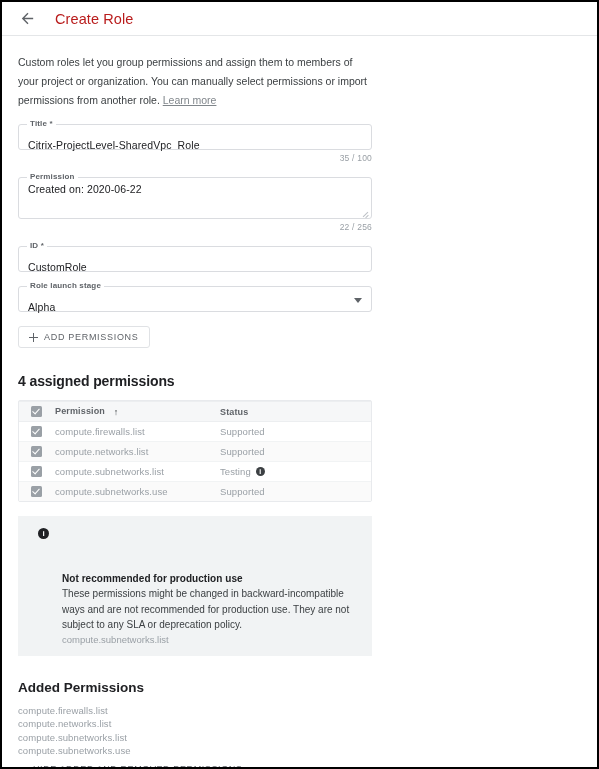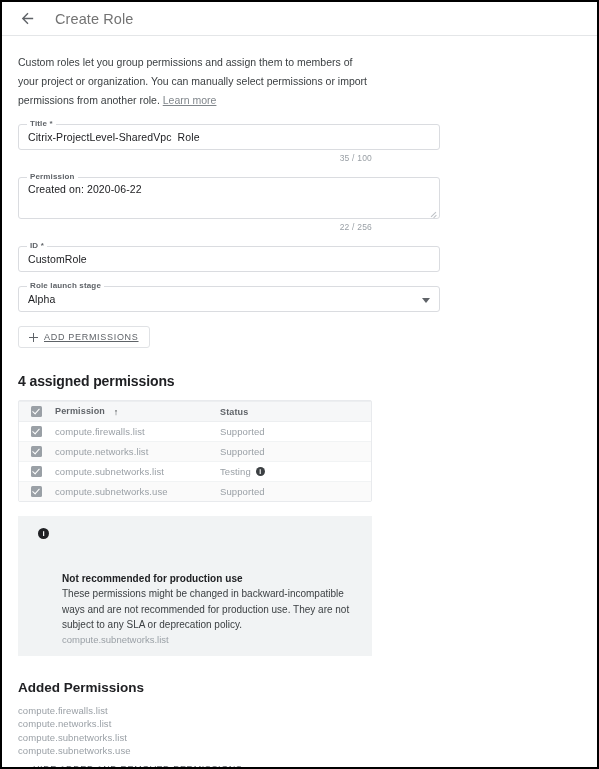--- a/index.html
+++ b/index.html
@@ -37,21 +37,21 @@
     display: flex;
     align-items: center;
     justify-content: center;
     cursor: pointer;
     color: #5f6368;
     flex: none;
   }
   .topbar-title {
     margin-left: 17px;
     font-size: 14.5px;
-    color: #737373;
+    color: #b91c1c;
     letter-spacing: .1px;
   }
 
   
   .content {
     padding: 0 16px;
     width: 370px;
     box-sizing: content-box;
   }
 
@@ -70,39 +70,39 @@
 
   
   .field {
     position: relative;
     margin-top: 14px;
     border: 1px solid #dadce0;
     border-radius: 3px;
     height: 26px;
     box-sizing: border-box;
     background: #fff;
-    width: 422px;
+    width: 354px;
   }
   .field.textarea-field { height: 42px; }
   .field .legend {
     position: absolute;
     top: -6px;
     left: 8px;
     background: #fff;
     padding: 0 3px;
     font-size: 8px;
     color: #5f6368;
     line-height: 10px;
     letter-spacing: .15px;
     font-weight: bold;
   }
   .field .value {
     position: absolute;
     left: 9px;
-    top: 6px;
+    top: 14px;
     font-size: 10.5px;
     color: #202124;
     letter-spacing: .1px;
     white-space: pre;
   }
   .field.textarea-field .value { top: 5px; }
   .resize-grip {
     position: absolute;
     right: 2px;
     bottom: 1px;
@@ -151,21 +151,20 @@
     padding: 0 10px;
     margin-top: 14px;
     border: 1px solid #e0e2e5;
     border-radius: 3px;
     background: #fff;
     font-size: 9px;
     letter-spacing: .7px;
     color: #5f6368;
     cursor: pointer;
     box-sizing: border-box;
-    text-decoration: underline;
   }
   .plus-icon {
     position: relative;
     width: 9px;
     height: 9px;
     flex: none;
   }
   .plus-icon:before, .plus-icon:after {
     content: "";
     position: absolute;

